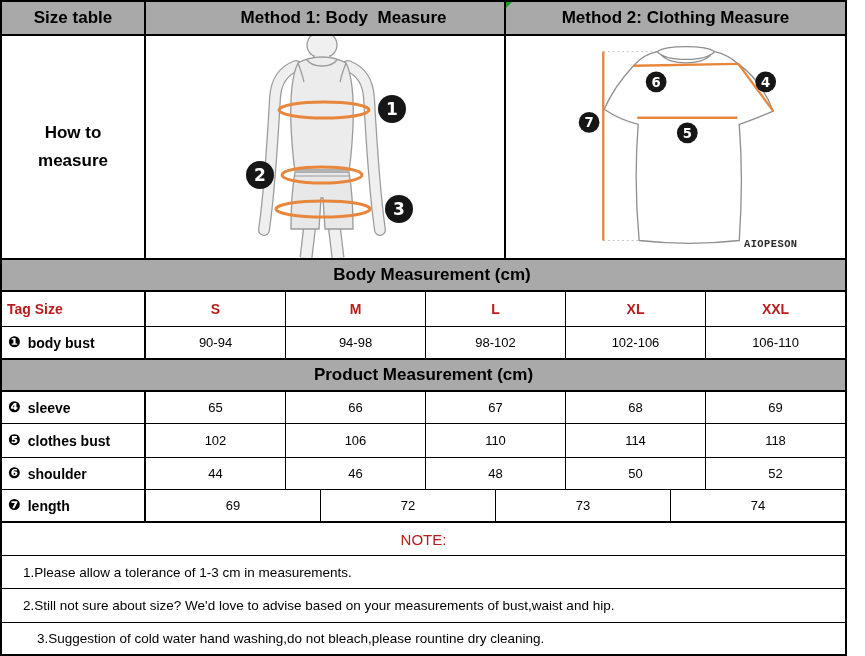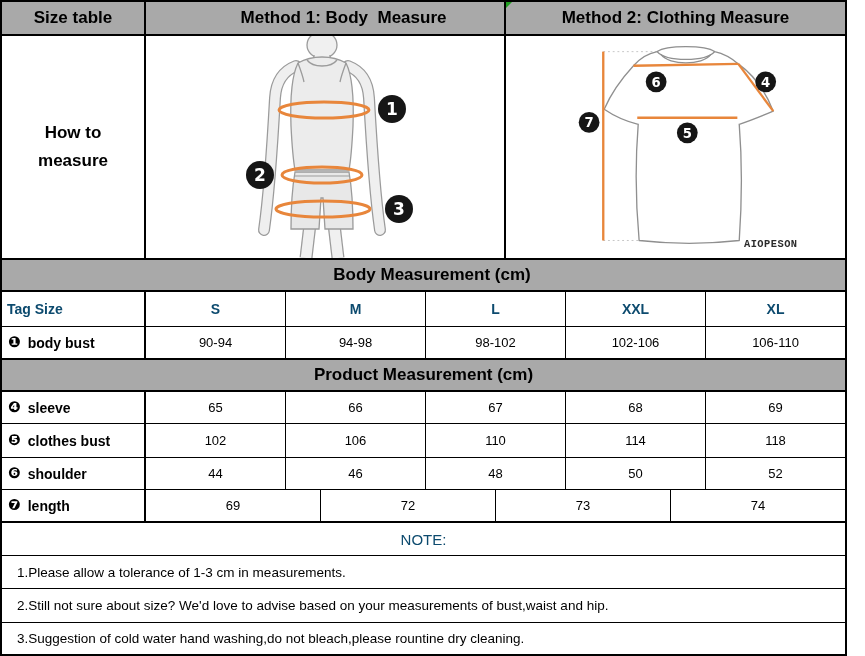--- a/index.html
+++ b/index.html
@@ -12,41 +12,41 @@
   .bb2{border-bottom-width:2px;}
   .cell{box-sizing:border-box;display:flex;align-items:center;justify-content:center;overflow:hidden;}
   .c-lbl{width:144px;flex:none;border-right:2px solid #000;}
   .c-m1{width:360px;flex:none;border-right:2px solid #000;position:relative;padding-left:37px;}
   .c-m2{flex:1;position:relative;}
   .c-val{flex:1;border-right:1.5px solid #000;font-size:13px;}
   .c-val:last-child{border-right:none;}
   .gray{background:#a9a9a9;}
   .title{font-weight:bold;font-size:17px;white-space:pre;}
   .howto{font-weight:bold;font-size:17px;text-align:center;line-height:1.65;padding:0 24px;white-space:normal;}
-  .red{color:#0c4a6e;}
+  .red{color:#b91c1c;}
   .bold{font-weight:bold;}
   .left{justify-content:flex-start;padding-left:5px;}
   .rowlabel{justify-content:flex-start;padding-left:6px;font-weight:bold;font-size:14px;gap:7px;}
   .dig{font-family:"DejaVu Sans",sans-serif;font-size:15px;line-height:1;}
   .sizehead{font-size:14px;}
   .band{justify-content:center;}
   .r-header{height:34px;}
   .r-illus{height:224px;}
   .r-band1{height:32px;padding-left:17px;}
   .r-tag{height:35px;}
   .r-bust{height:33px;}
   .r-band2{height:32px;}
   .r-sleeve{height:32px;}
   .r-cbust{height:34px;}
   .r-shoulder{height:32px;}
   .r-length{height:33px;}
   .r-ntitle{height:33px;justify-content:center;align-items:center;font-size:15px;}
-  .r-note{height:33px;align-items:center;padding-left:15px;font-size:13.5px;}
+  .r-note{height:33px;align-items:center;padding-left:21px;font-size:13.5px;}
   .r-note2{height:34px;}
-  .r-note3{flex:1;border-bottom:none;}
+  .r-note3{flex:1;border-bottom:none;margin-left:14px;}
   .tri{position:absolute;left:0;top:0;width:0;height:0;
        border-left:6px solid #1f9d1f;border-bottom:6px solid transparent;}
   .illus{padding:0;}
   .illus svg{display:block;width:100%;height:100%;}
 </style>
 </head>
 <body>
 
 <div class="sheet">
 
@@ -151,22 +151,22 @@
 
   <div class="row r-band1 bb2 gray band">
     <div class="cell title">Body Measurement (cm)</div>
   </div>
 
   <div class="row r-tag">
     <div class="cell c-lbl left red bold sizehead">Tag Size</div>
     <div class="cell c-val red bold sizehead">S</div>
     <div class="cell c-val red bold sizehead">M</div>
     <div class="cell c-val red bold sizehead">L</div>
+    <div class="cell c-val red bold sizehead">XL</div>
     <div class="cell c-val red bold sizehead">XXL</div>
-    <div class="cell c-val red bold sizehead">XL</div>
   </div>
 
   <div class="row r-bust bb2">
     <div class="cell c-lbl rowlabel">
       <span class="dig">❶</span>
       <span>body bust</span>
     </div>
     <div class="cell c-val">90-94</div>
     <div class="cell c-val">94-98</div>
     <div class="cell c-val">98-102</div>

